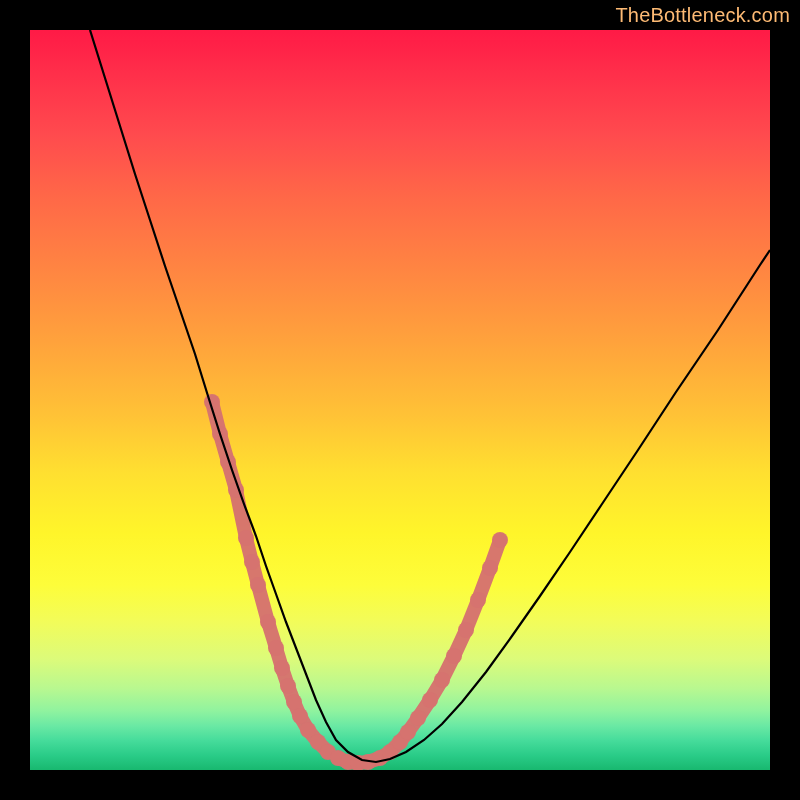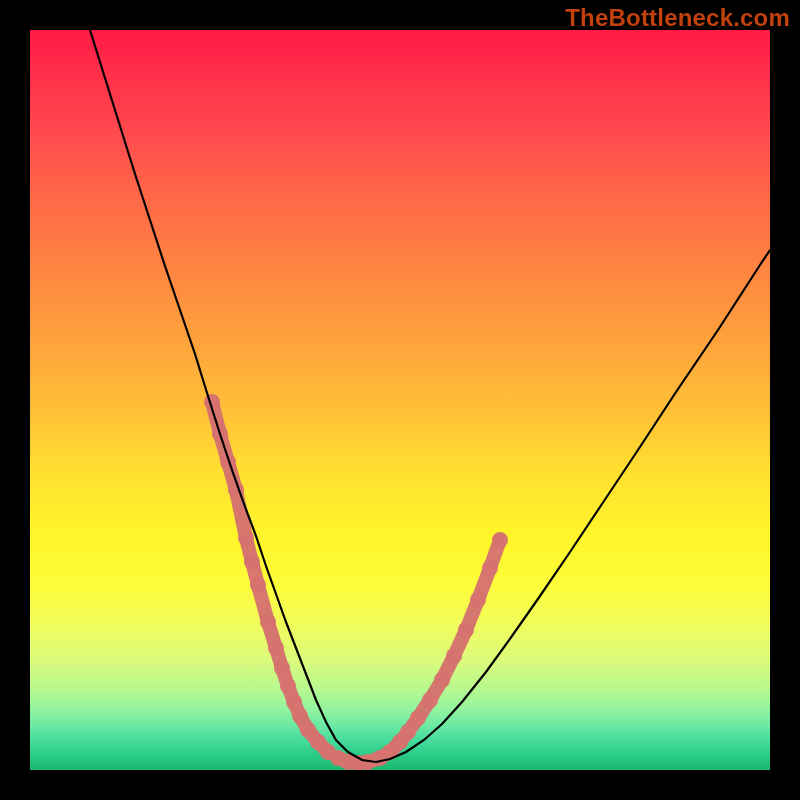--- a/index.html
+++ b/index.html
@@ -49,23 +49,23 @@
       #6be9a4 94%,
       #46dc9b 96%,
       #2acc88 98%,
       #18b86f 100%
     );
   }
   .watermark {
     position: absolute;
     top: 4px;
     right: 10px;
-    font-size: 24px;
-    font-weight: 700;
-    color: #c2410c;
+    font-size: 20px;
+    font-weight: 400;
+    color: #fdba74;
     letter-spacing: 0.2px;
     user-select: none;
   }
   svg.curve {
     position: absolute;
     left: 0; top: 0;
     width: 740px;
     height: 740px;
     overflow: visible;
   }

